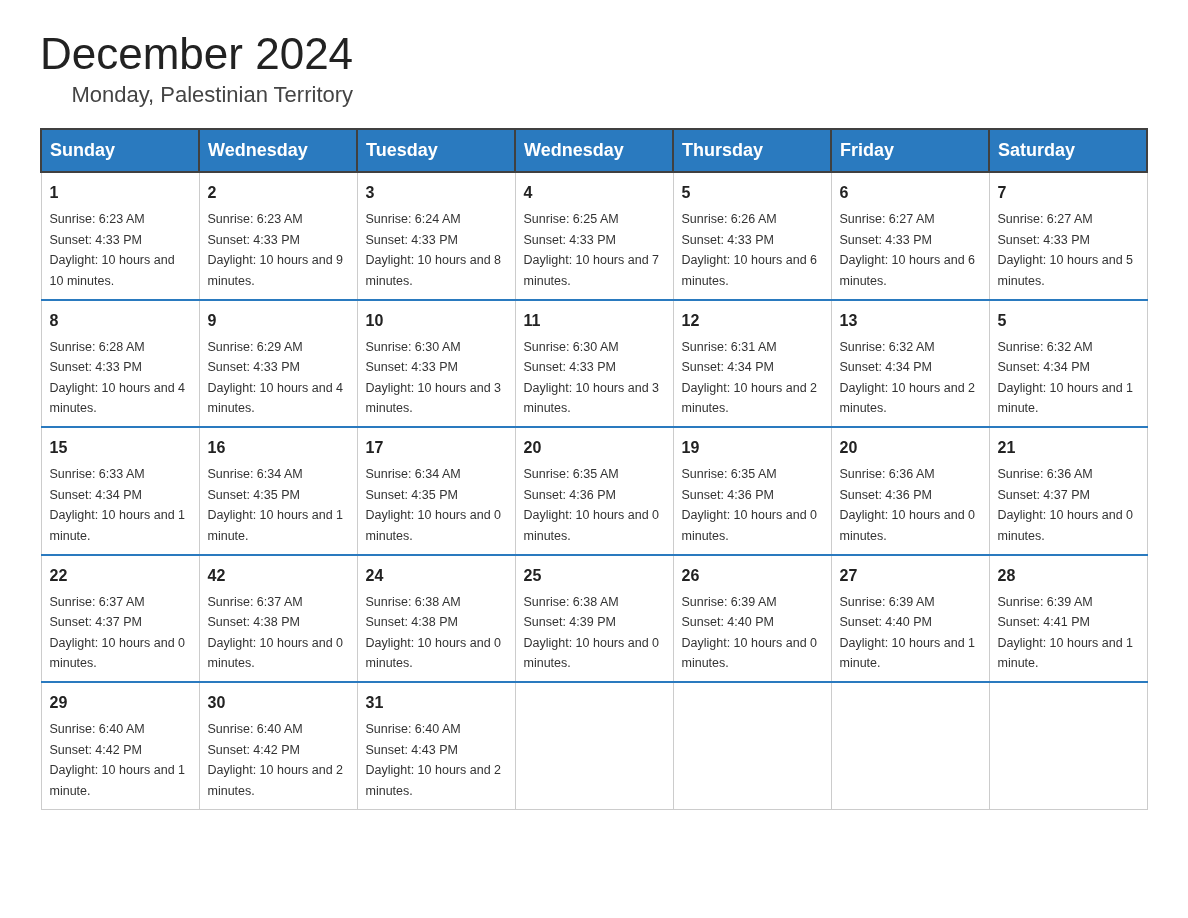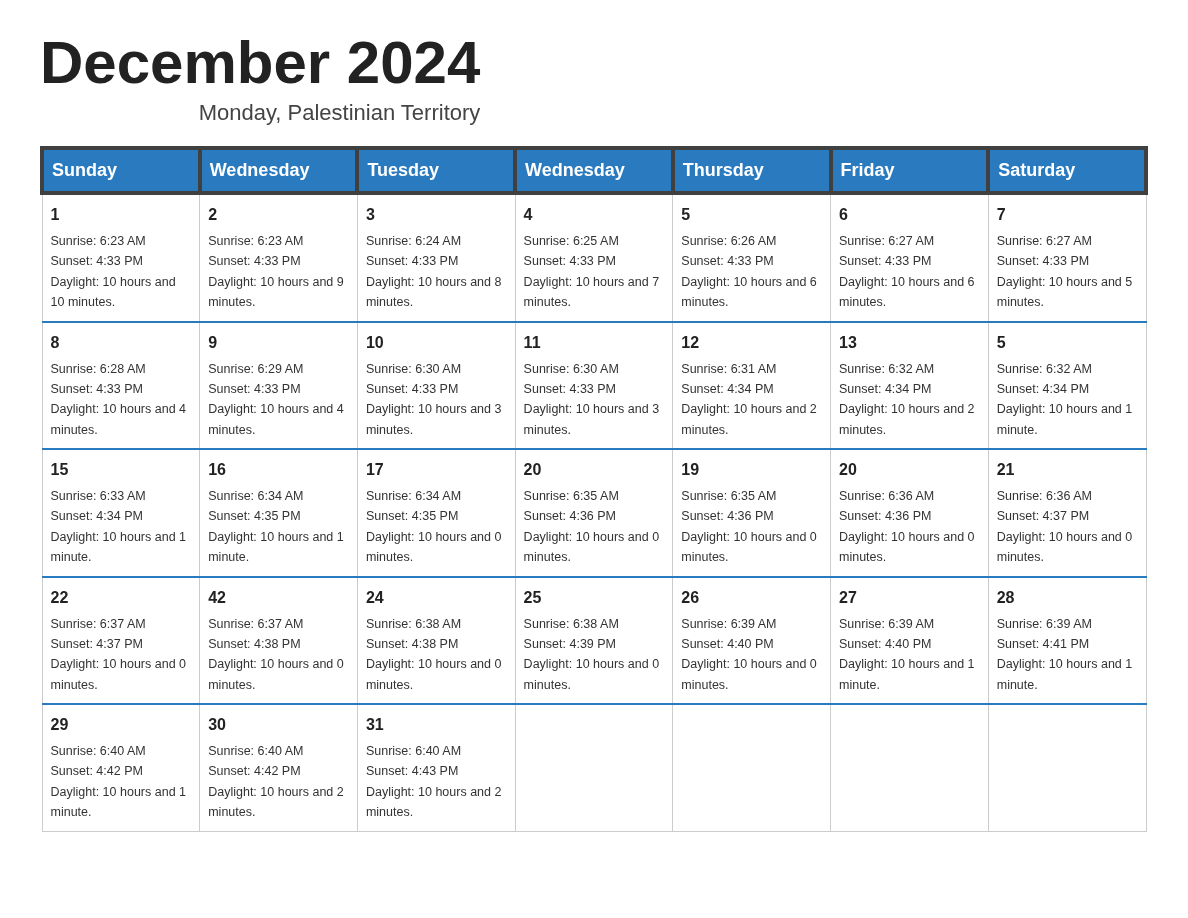--- a/index.html
+++ b/index.html
@@ -43,43 +43,43 @@
       vertical-align: middle;
     }
     .logo-row {
       display: flex;
       align-items: center;
     }
     .title-block {
       text-align: right;
     }
     .month-title {
-      font-size: 60px;
-      font-weight: bold;
+      font-size: 44px;
+      font-weight: normal;
       color: #222;
       line-height: 1.1;
     }
     .location-title {
       font-size: 22px;
       color: #444;
       margin-top: 4px;
     }
     table {
       width: 100%;
       border-collapse: collapse;
       table-layout: fixed;
     }
     thead tr th {
       background-color: #2a7abf;
       color: #fff;
       font-size: 18px;
       font-weight: bold;
       padding: 10px 8px;
       text-align: left;
-      border: 4px solid #404040;
+      border: 2px solid #404040;
     }
     tbody tr td {
       vertical-align: top;
       padding: 8px 8px;
       border: 1px solid #ccc;
       border-top: 2px solid #2a7abf;
       font-size: 13px;
       color: #333;
       line-height: 1.5;
       height: 120px;

